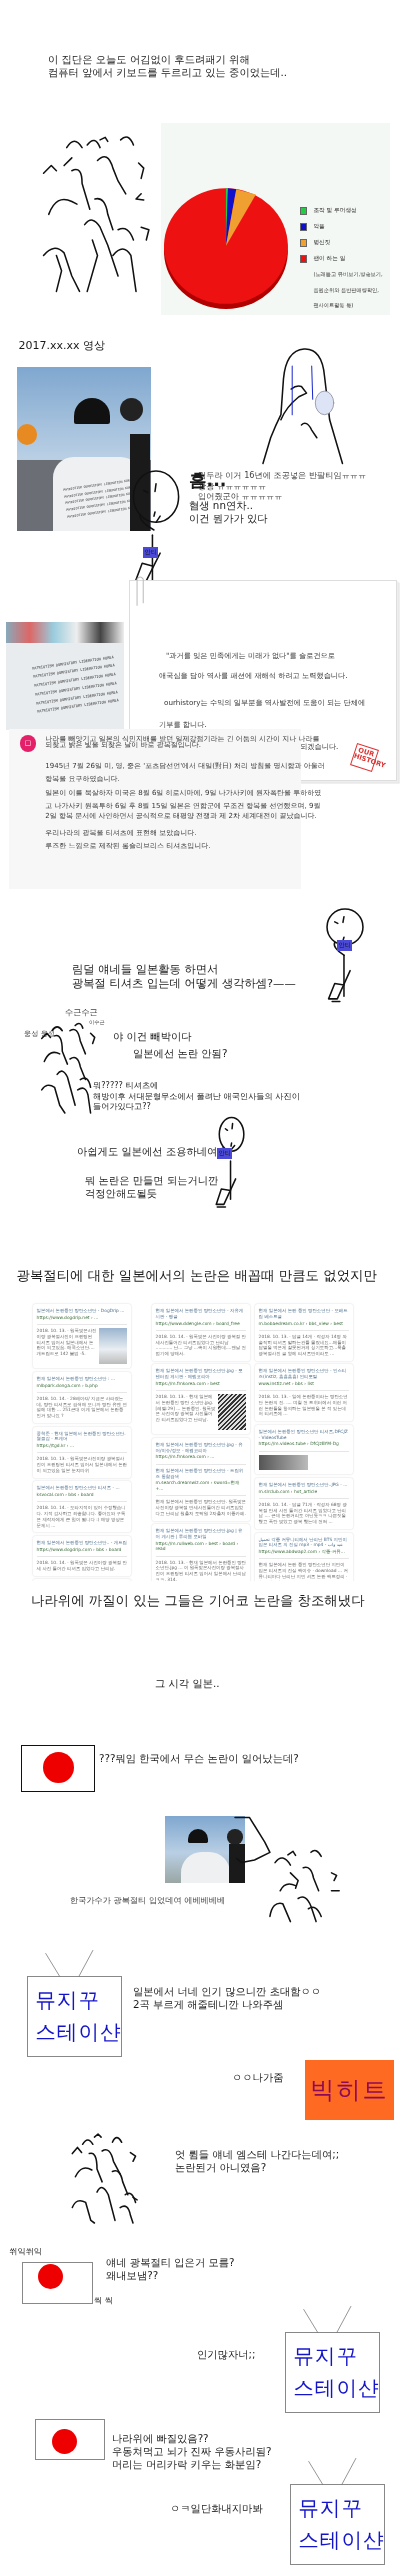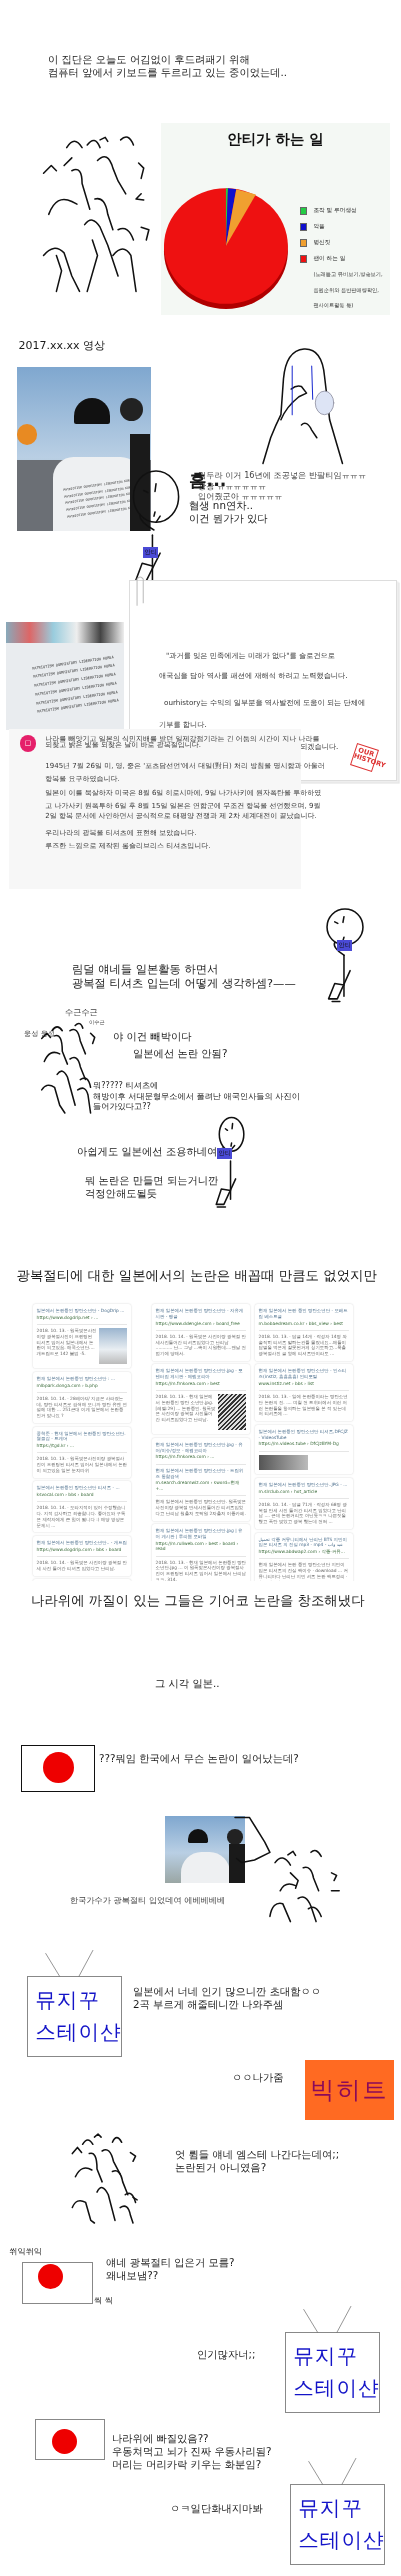--- a/index.html
+++ b/index.html
@@ -79,21 +79,20 @@
     <path d="M85 170 Q100 150 115 175 L130 210 L150 270"></path>
     <path d="M150 180 Q170 170 180 200"></path>
     <path d="M195 175 L210 180 L205 200"></path>
   <path d="M5 230 Q25 205 45 225 L60 270 L75 300"></path>
     <path d="M30 230 L40 260 L30 300"></path>
     <path d="M140 230 Q160 205 175 230 L185 300"></path>
     <path d="M100 200 L110 230 L90 300"></path>
 </svg>
 
 <div class="chart-panel">
-  <div class="chart-title">안티가 하는 일</div>
   <svg style="left:2.6px;top:57px;" width="129" height="129" viewBox="0 0 250 250">
     <ellipse cx="120" cy="138" rx="120" ry="112" fill="#b00000"></ellipse>
     <ellipse cx="120" cy="128" rx="120" ry="112" fill="#ee1111"></ellipse>
     <path d="M120 128 L120 16 L124 16 Z" fill="#22cc44"></path>
     <path d="M120 128 L124 16 L140 18 Z" fill="#1010cc"></path>
     <path d="M120 128 L140 18 L178 28 Z" fill="#f0a030"></path>
   </svg>
   <div class="legend">
     <div class="legend-row">
         <span class="legend-sw" style="background:#22cc44"></span>

